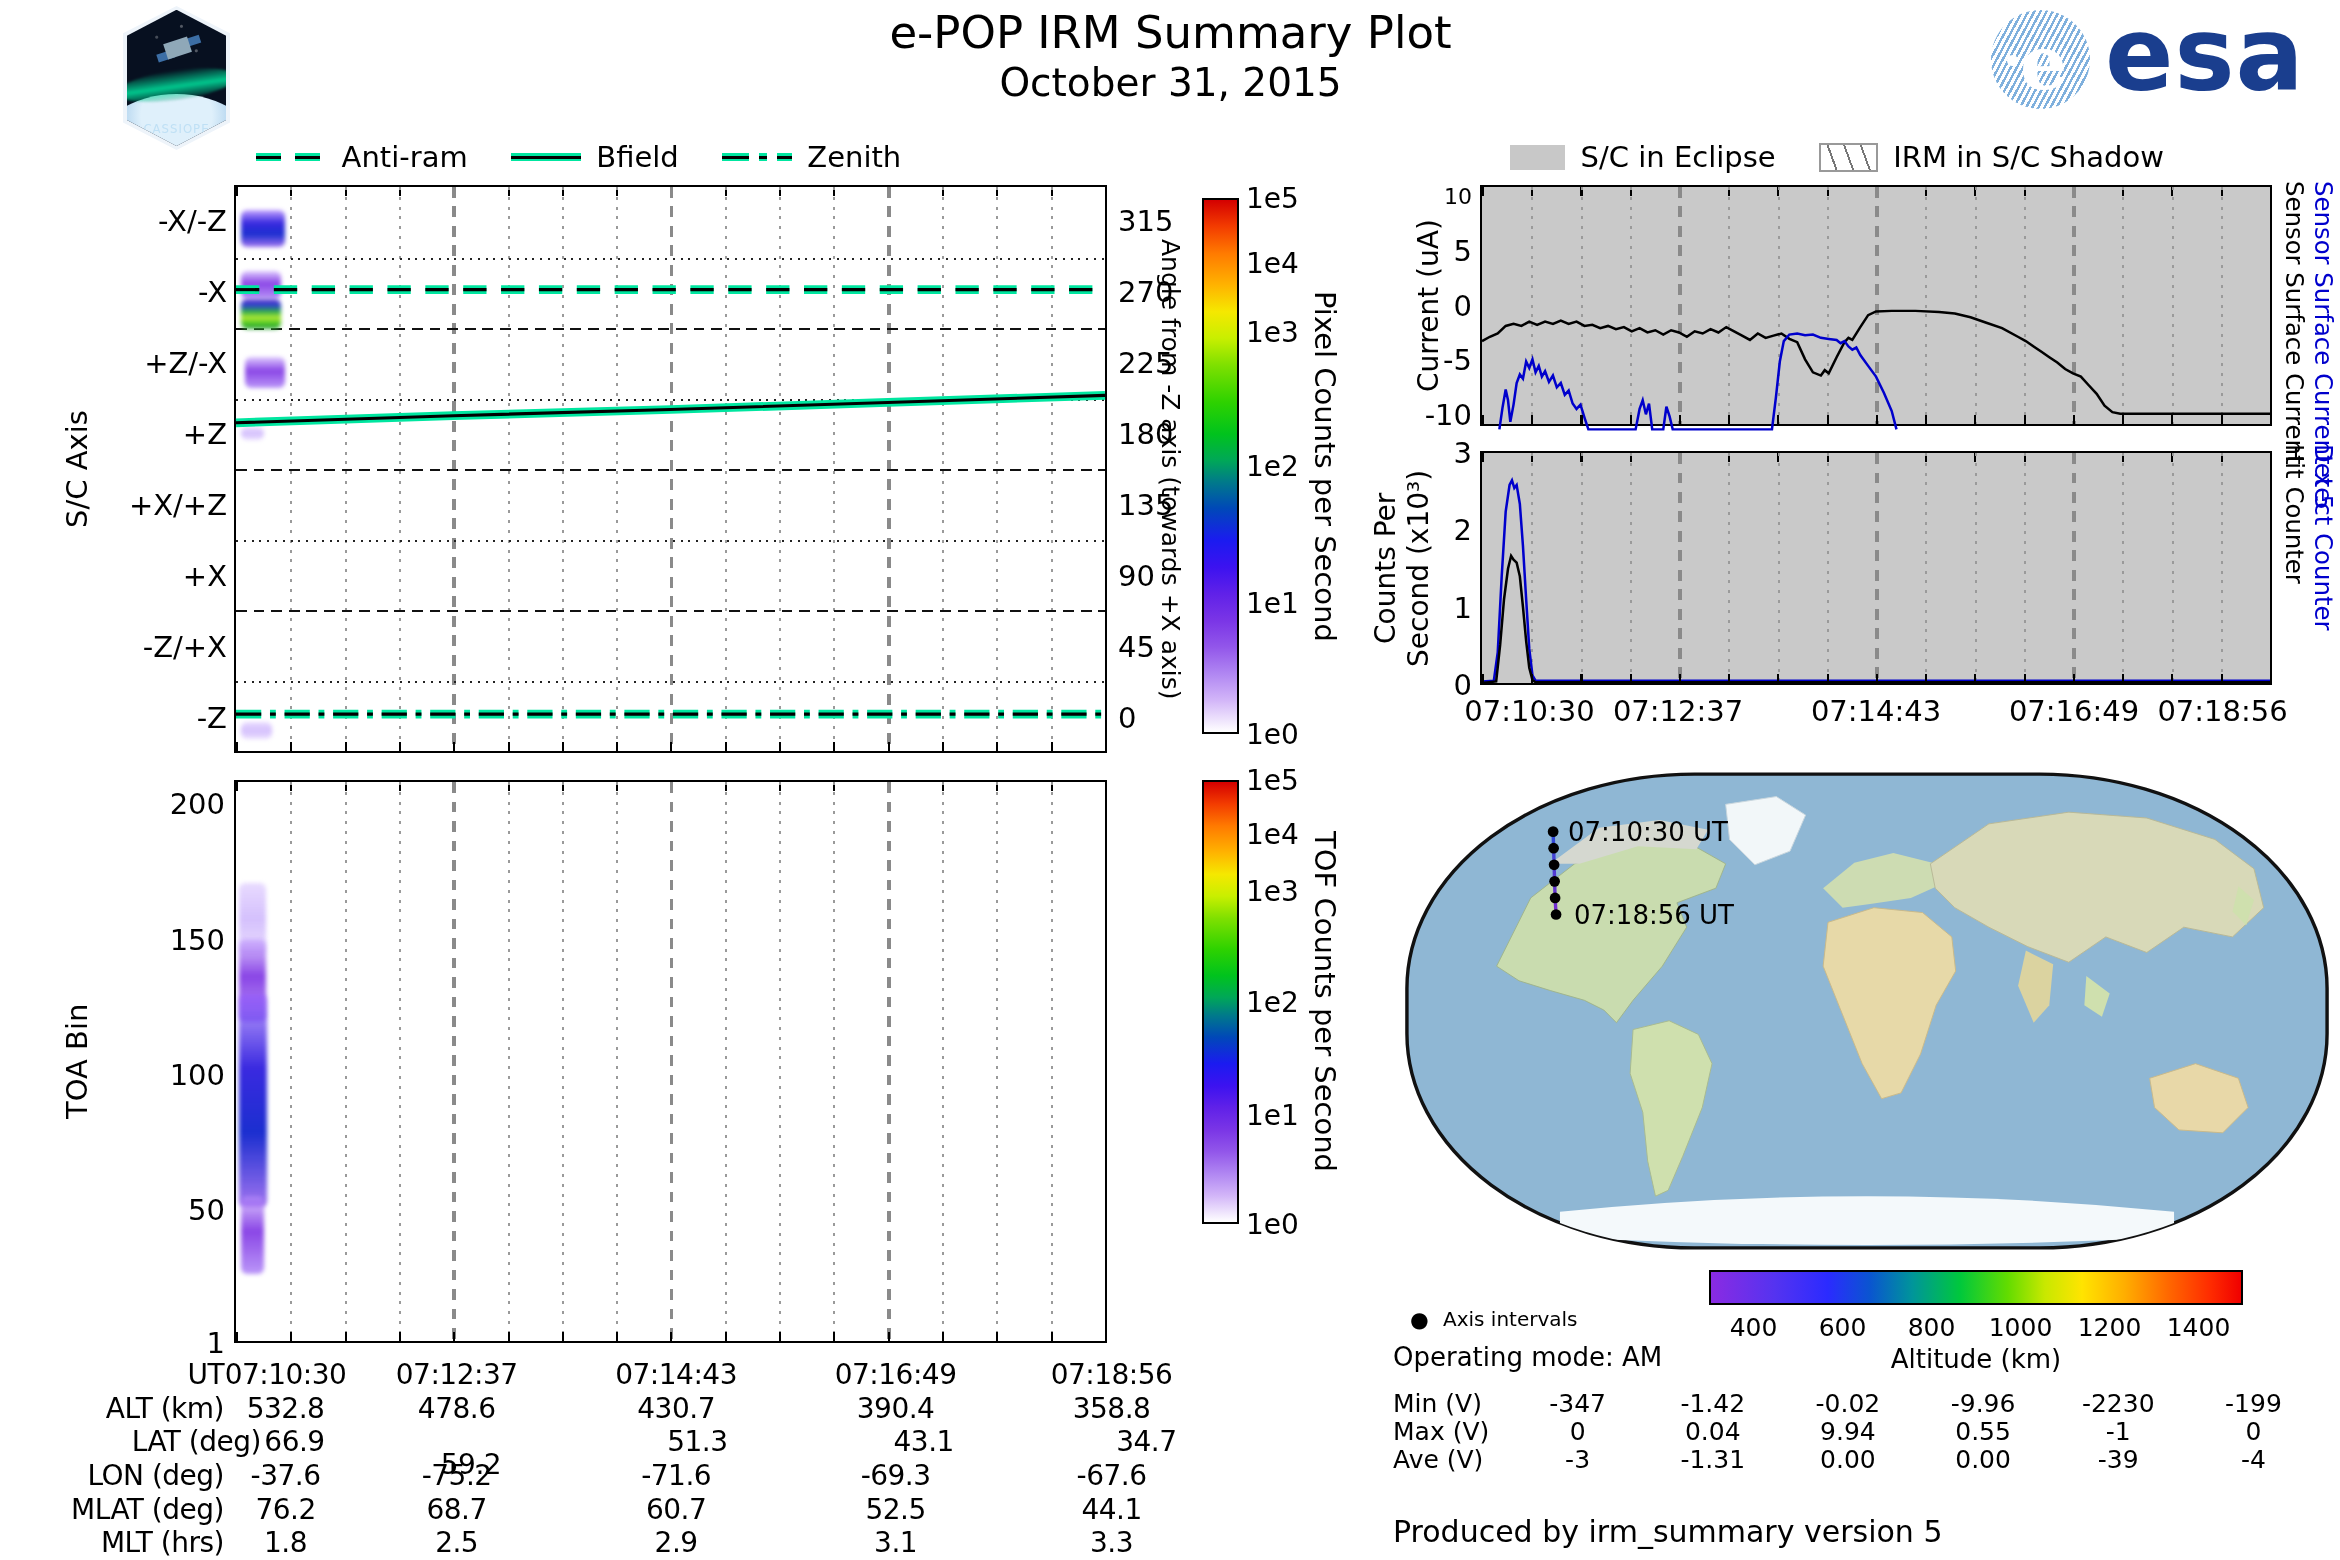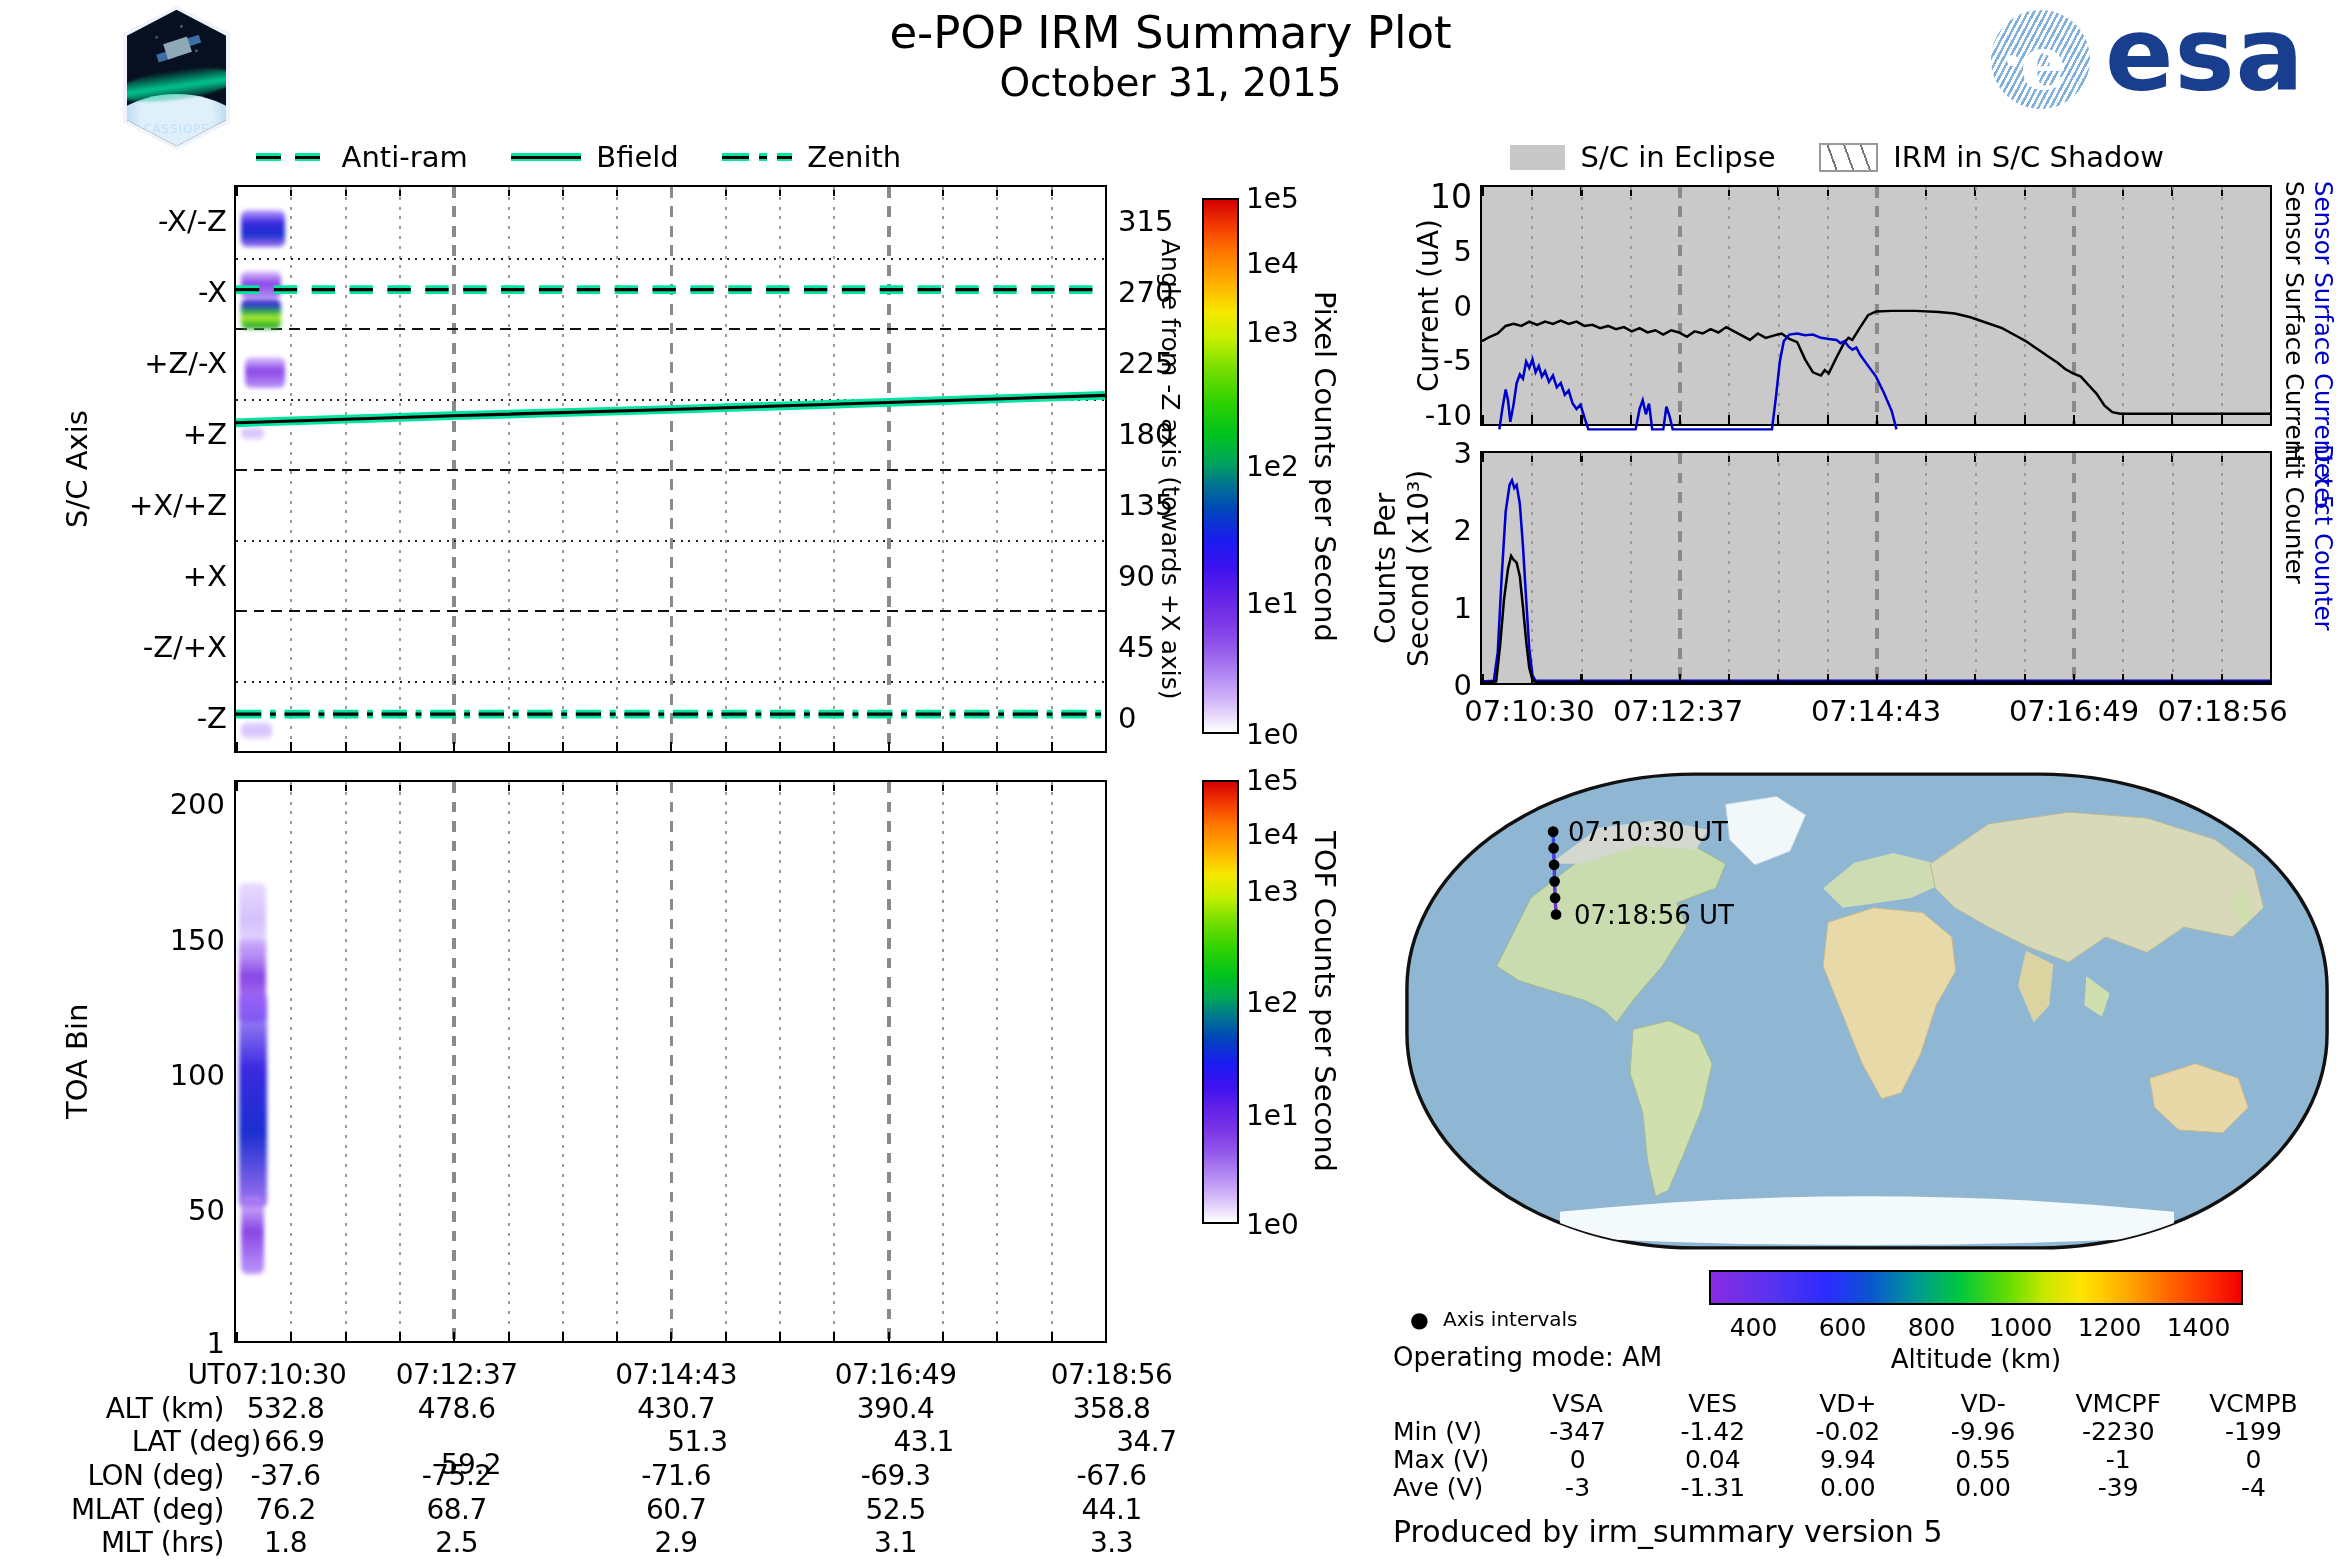--- a/index.html
+++ b/index.html
@@ -313,21 +313,21 @@
         <div class="eph-val" style="left: 24.2%;">1.8</div>
         <div class="eph-val" style="left: 38.7%;">2.5</div>
         <div class="eph-val" style="left: 57.3%;">2.9</div>
         <div class="eph-val" style="left: 75.9%;">3.1</div>
         <div class="eph-val" style="left: 94.2%;">3.3</div>
       </div>
     </div>
 
   <div class="axlab vtext-ccw" style="left:1412px;top:185px;height:241px;width:33px;font-size:28px;">Current (uA)</div>
   <div class="ylabs" id="current-yticks" style="left:1400px;top:185px;width:72px;height:241px;">
-      <div class="ylab" style="top: 4.54545%; font-size: 33px;">10</div>
+      <div class="ylab" style="top: 4.54545%; font-size: 22px;">10</div>
       <div class="ylab" style="top: 27.2727%; font-size: 29px;">5</div>
       <div class="ylab" style="top: 50%; font-size: 29px;">0</div>
       <div class="ylab" style="top: 72.7273%; font-size: 29px;">-5</div>
       <div class="ylab" style="top: 95.4545%; font-size: 29px;">-10</div>
     </div>
   <div class="plot gray" id="current-panel" style="left:1480px;top:185px;width:792px;height:241px;">
     <div id="current-grid" class="abs" style="left:0;top:0;width:100%;height:100%;">
         <div class="vgrid-minor" style="left: 6.25%;"></div>
         <div class="vgrid-minor" style="left: 12.5%;"></div>
         <div class="vgrid-minor" style="left: 18.75%;"></div>
@@ -441,29 +441,20 @@
       <div class="xlab" style="left: 25%; font-size: 25px;">600</div>
       <div class="xlab" style="left: 41.6667%; font-size: 25px;">800</div>
       <div class="xlab" style="left: 58.3333%; font-size: 25px;">1000</div>
       <div class="xlab" style="left: 75%; font-size: 25px;">1200</div>
       <div class="xlab" style="left: 91.6667%; font-size: 25px;">1400</div>
     </div>
   <div class="maplab" style="left:1709px;top:1344px;width:534px;text-align:center;">Altitude (km)</div>
 
   <div id="voltage-table" class="abs" style="left:1393px;top:1389px;width:928px;">
       <div class="vt-row">
-        <div class="vt-label"></div>
-        <div class="vt-cell" style="font-weight: normal;">VSA</div>
-        <div class="vt-cell" style="font-weight: normal;">VES</div>
-        <div class="vt-cell" style="font-weight: normal;">VD+</div>
-        <div class="vt-cell" style="font-weight: normal;">VD-</div>
-        <div class="vt-cell" style="font-weight: normal;">VMCPF</div>
-        <div class="vt-cell" style="font-weight: normal;">VCMPB</div>
-      </div>
-      <div class="vt-row">
         <div class="vt-label">Min (V)</div>
         <div class="vt-cell">-347</div>
         <div class="vt-cell">-1.42</div>
         <div class="vt-cell">-0.02</div>
         <div class="vt-cell">-9.96</div>
         <div class="vt-cell">-2230</div>
         <div class="vt-cell">-199</div>
       </div>
       <div class="vt-row">
         <div class="vt-label">Max (V)</div>

